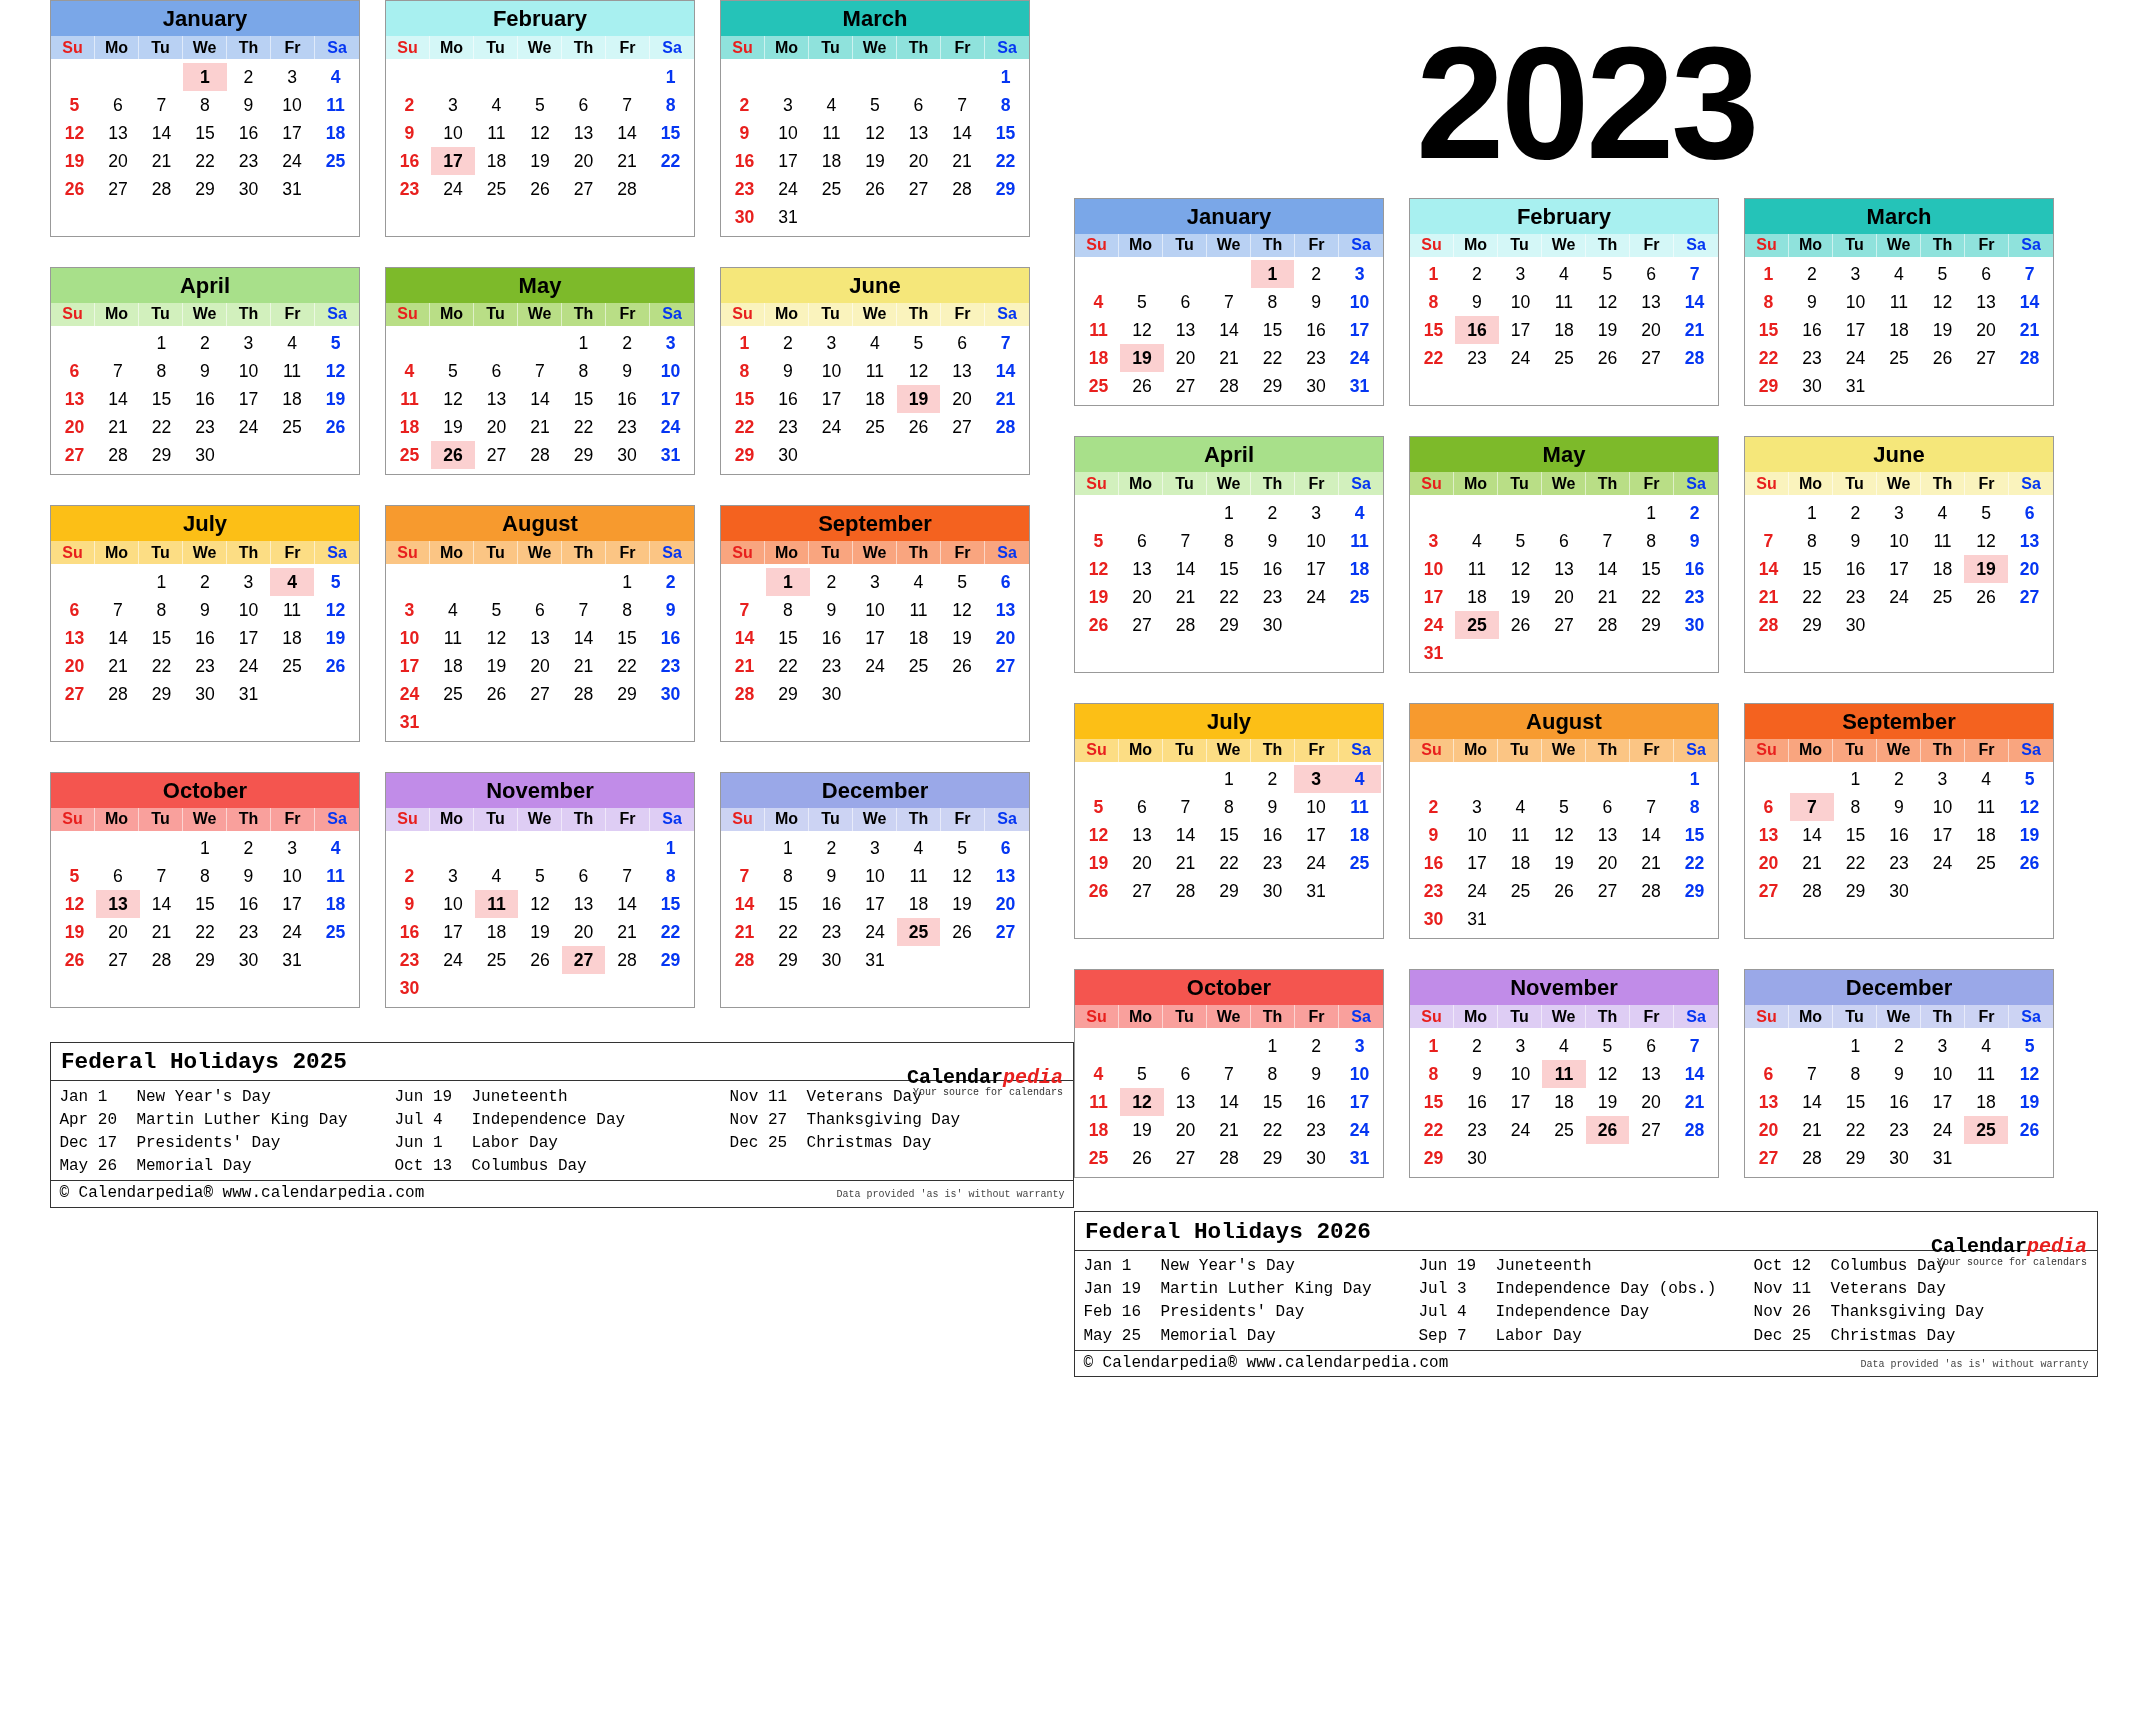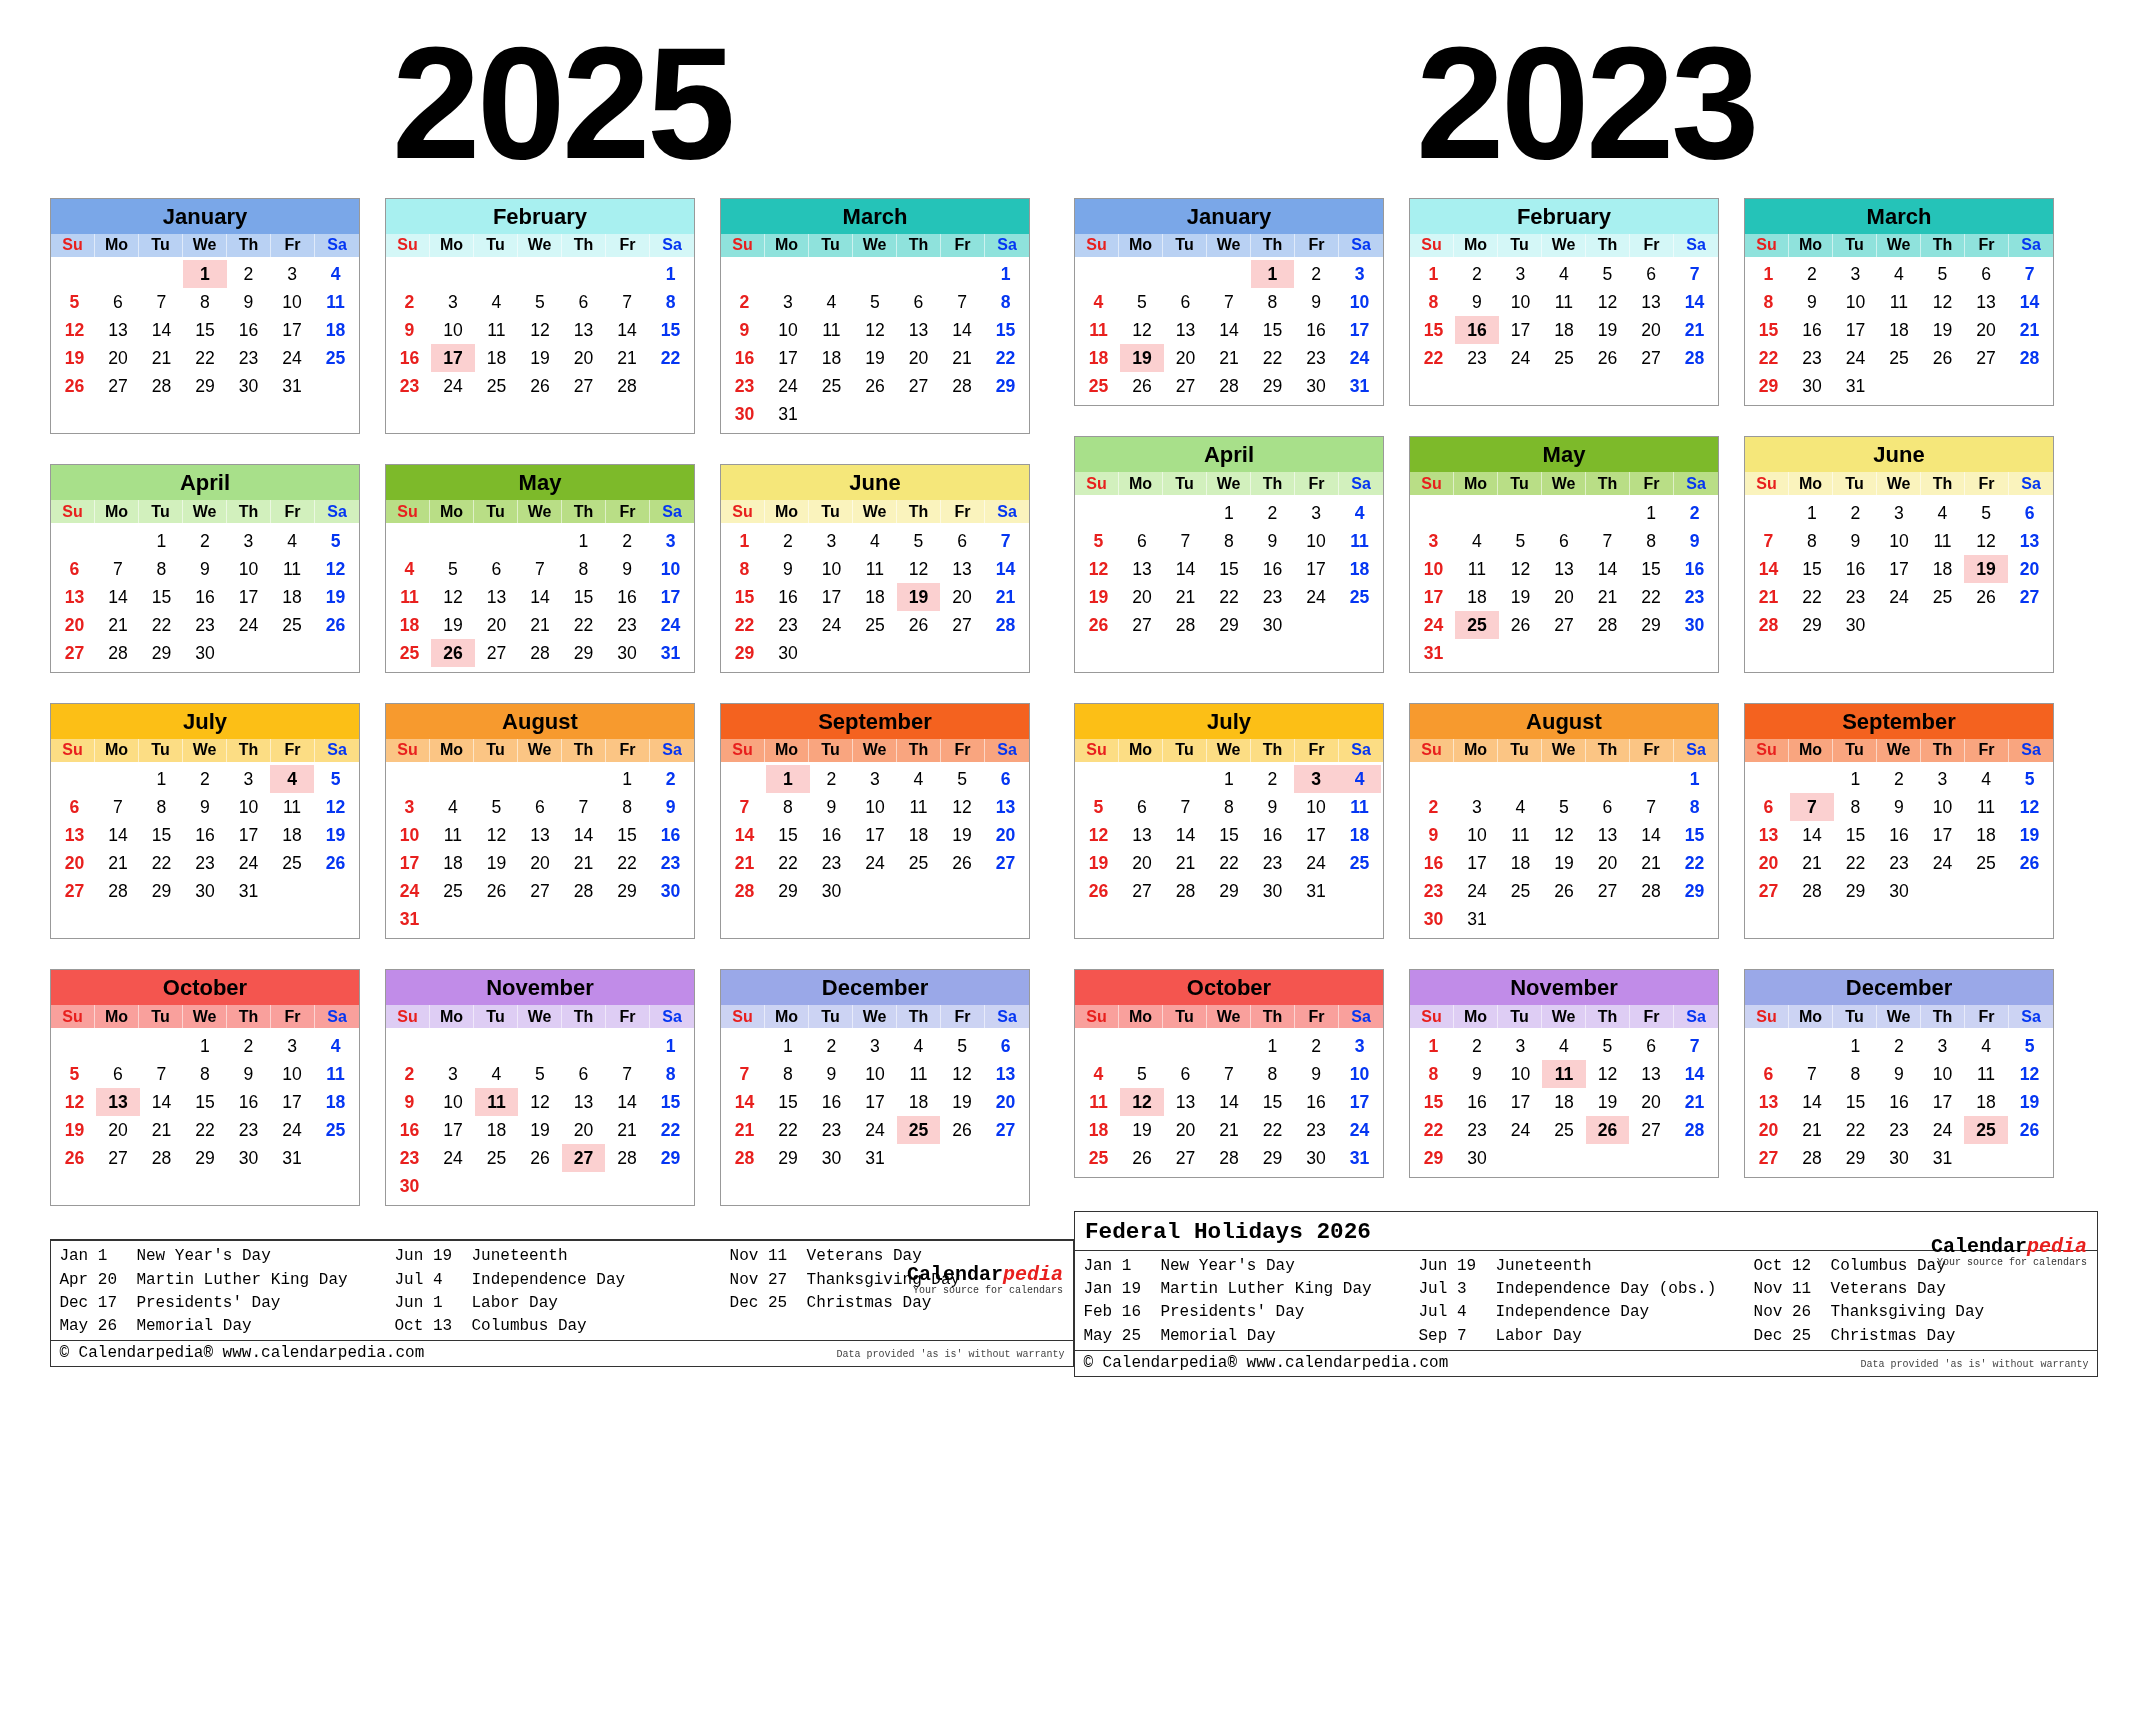--- a/index.html
+++ b/index.html
@@ -33,21 +33,20 @@
   .hol-name{flex:1;}
   .copy{border-top:0.8px solid #333;display:flex;justify-content:space-between;align-items:baseline;padding:3.4px 8.4px 4.2px;font-size:16px;}
   .copy .disc{font-size:10px;color:#444;}
 </style>
 </head>
 <body>
 
 <div class="page">
   <div class="years" id="years">
       <div class="year-col">
-        <div class="year-title">2025</div>
         <div class="months-grid">
           <div class="month">
             <div class="month-name" style="background: rgb(122, 167, 232);">January</div>
             <div class="dow-row" style="background: rgb(185, 209, 243);">
               <div style="color: rgb(232, 32, 30);">Su</div>
               <div>Mo</div>
               <div>Tu</div>
               <div>We</div>
               <div>Th</div>
               <div>Fr</div>
@@ -772,20 +771,21 @@
                 <div class="cell">30</div>
                 <div class="cell">31</div>
                 <div class="cell"></div>
                 <div class="cell"></div>
                 <div class="cell"></div>
               </div>
             </div>
           </div>
         </div>
         <div class="footer">
+          <div class="foot-title">Federal Holidays 2025</div>
           <div class="brand">
             <div class="b1"><span>Calendar</span><i>pedia</i></div>
             <div class="b2">Your source for calendars</div>
           </div>
           <div class="hol-table">
             <div class="hol-col">
               <div class="hol-row">
                 <div class="hol-date">Jan 1</div>
                 <div class="hol-name">New Year's Day</div>
               </div>

